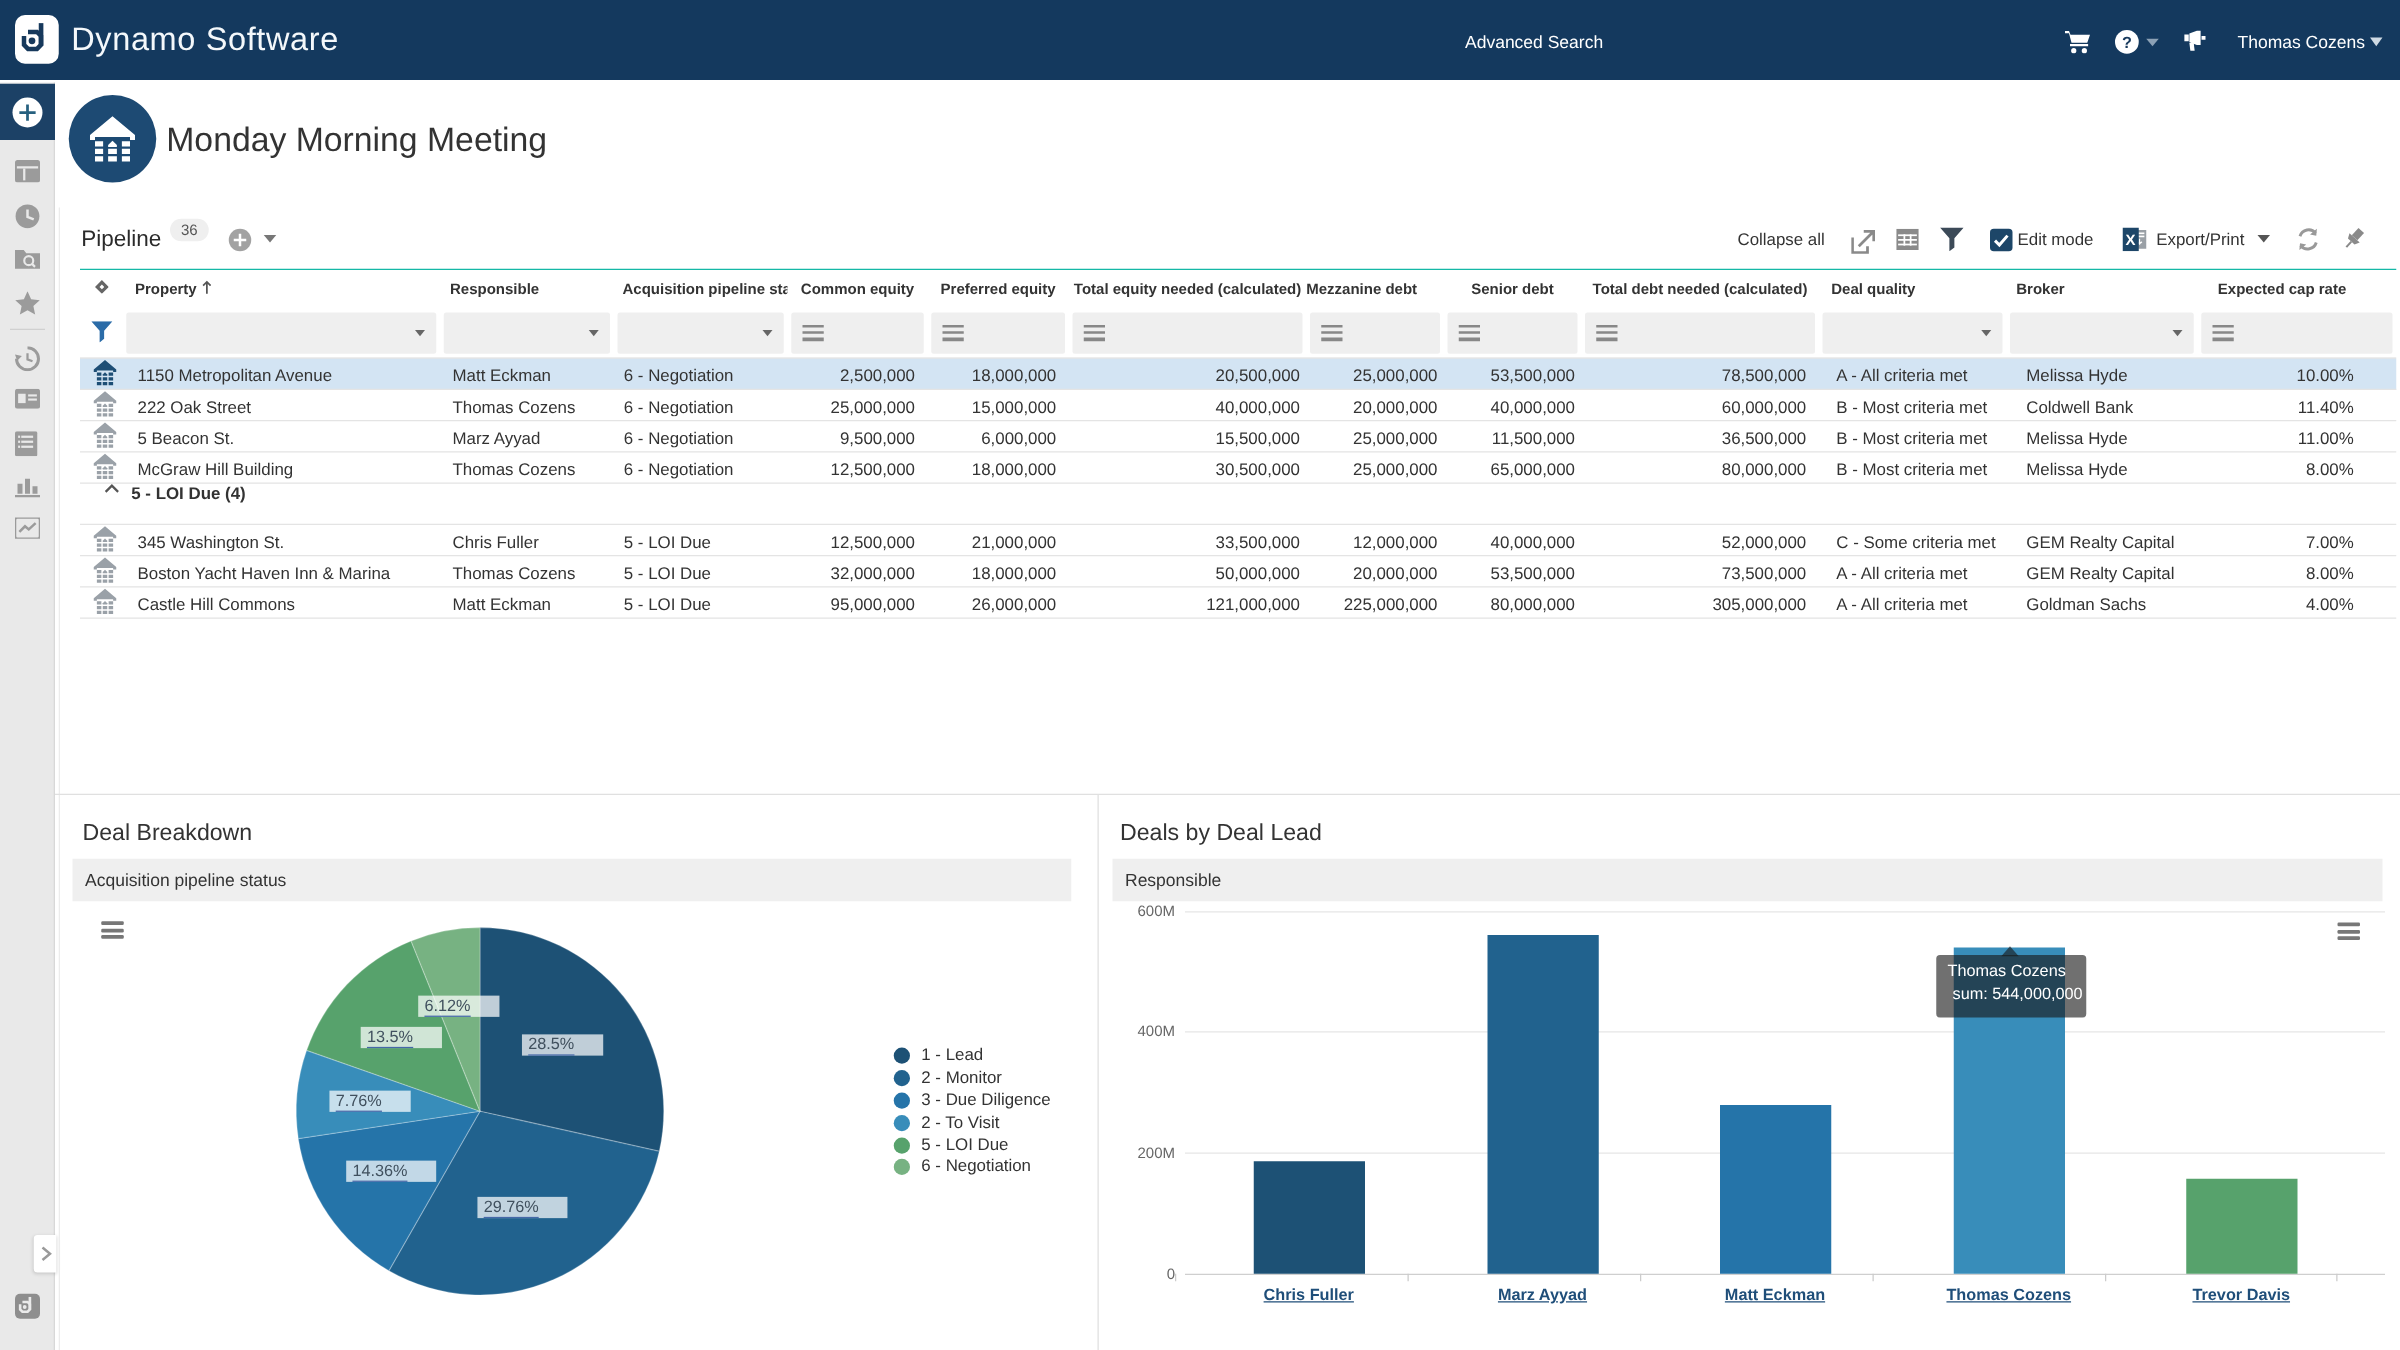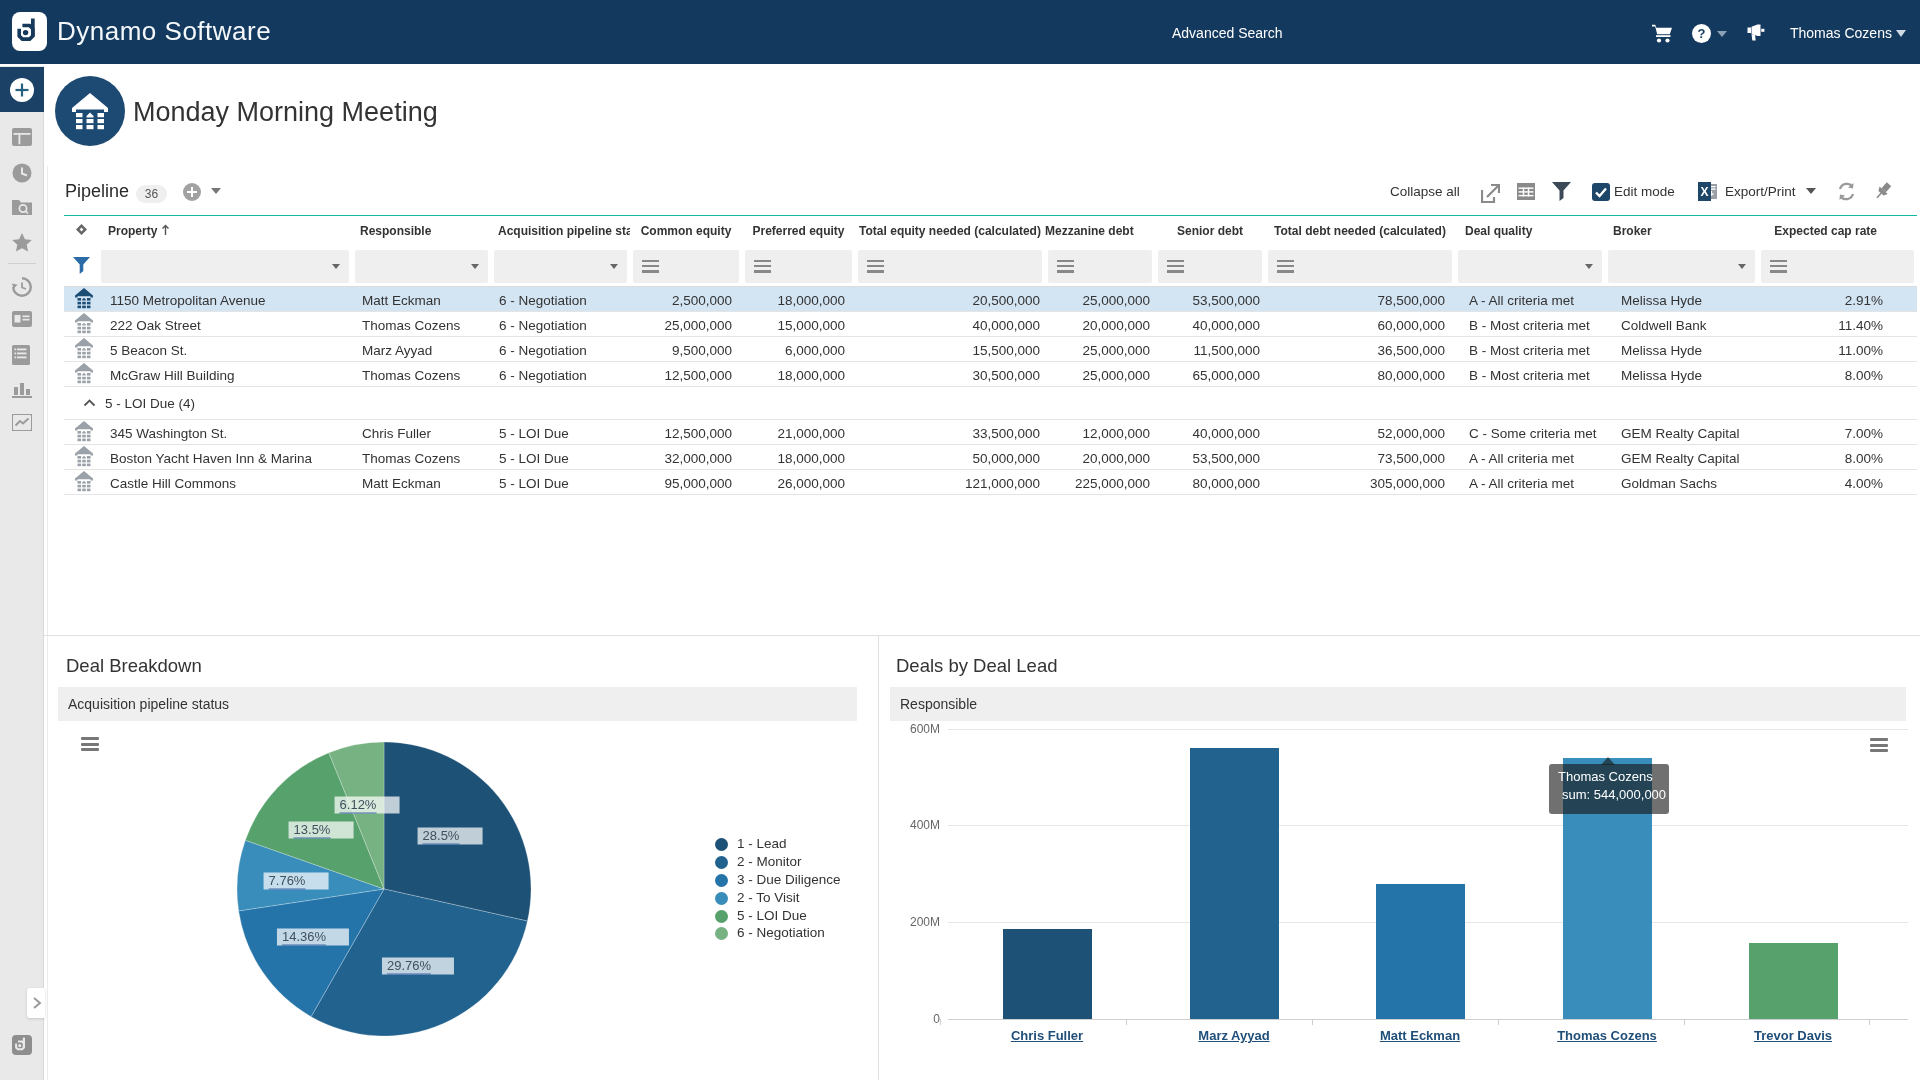--- a/index.html
+++ b/index.html
@@ -23,21 +23,21 @@
   .sbicon { position:absolute; left:12px; }
   #sbtab { position:absolute; left:27px; top:922px; width:18px; height:30px; background:#fff; border-radius:3px 0 0 3px; box-shadow:0 1px 3px rgba(0,0,0,0.15); }
   #sbd { position:absolute; left:12px; top:969px; width:20px; height:20px; background:#8e8e8e; border-radius:4px; }
 
   
   #hcirc { position:absolute; left:55px; top:76px; width:70px; height:70px; border-radius:50%; background:#1d4a73; }
   #htitle { position:absolute; left:133px; top:97px; font-size:27px; color:#333; }
 
   
   #ptitle { position:absolute; left:65px; top:181px; font-size:18px; color:#2b2b2b; }
-  #pbadge { position:absolute; left:136px; top:175px; width:31px; height:18px; background:#efefef; border-radius:9px; font-size:12px; color:#555; text-align:center; line-height:18px;margin-top:10px; }
+  #pbadge { position:absolute; left:136px; top:175px; width:31px; height:18px; background:#efefef; border-radius:9px; font-size:12px; color:#555; text-align:center; line-height:18px; }
   .tbtext { position:absolute; top:184px; font-size:13.5px; color:#333; }
 
   
   #tbl { position:absolute; left:64px; top:215px; width:1853px; border-top:1px solid #14b8a6; font-size:13.5px; color:#333; }
   .trow { display:grid; grid-template-columns:34px 254px 139px 139px 112px 113px 190px 110px 110px 190px 150px 153px 159px; align-items:center; }
   .thead { height:30px; font-size:12px; font-weight:bold; }
   .tfilter { height:41px; border-bottom:1px solid #dcdcdc; }
   .tgroup { height:34px; border-bottom:1px solid #e4e4e4; }
   .tgroup2 { height:33px; border-bottom:1px solid #e4e4e4; }
   .tdata { height:25px; border-bottom:1px solid #e4e4e4; }
@@ -383,21 +383,21 @@
 <div class="cl">Matt Eckman</div>
 <div class="cl" style="padding-left:8px">6 - Negotiation</div>
 <div class="cr">2,500,000</div>
       <div class="cr">18,000,000</div>
       <div class="cr pr5">20,500,000</div>
 <div class="cr pr5">25,000,000</div>
       <div class="cr pr5">53,500,000</div>
       <div class="cr">78,500,000</div>
 <div class="cl" style="padding-left:14px">A - All criteria met</div>
 <div class="cl" style="padding-left:16px">Melissa Hyde</div>
-<div class="cr capr">2.91%</div>
+<div class="cr capr">10.00%</div>
 </div>
     <div class="trow tdata">
 <div style="text-align:center"><svg class="bicon" width="22" height="23" viewBox="0 0 22 23">
           <g fill="#9aa1a8">
             <path d="M2 8.5 L11 1 L20 8.5 L20 10.5 L17.5 10.5 L17.5 9.3 L4.5 9.3 L4.5 10.5 L2 10.5 Z"></path>
             <rect x="4.5" y="11" width="3.6" height="2.6"></rect>
             <rect x="4.5" y="14.8" width="3.6" height="2.6"></rect>
             <rect x="4.5" y="18.6" width="3.6" height="2.6"></rect>
             <rect x="13.9" y="11" width="3.6" height="2.6"></rect>
             <rect x="13.9" y="14.8" width="3.6" height="2.6"></rect>
@@ -469,21 +469,21 @@
 <div class="cr">12,500,000</div>
       <div class="cr">18,000,000</div>
       <div class="cr pr5">30,500,000</div>
 <div class="cr pr5">25,000,000</div>
       <div class="cr pr5">65,000,000</div>
       <div class="cr">80,000,000</div>
 <div class="cl" style="padding-left:14px">B - Most criteria met</div>
 <div class="cl" style="padding-left:16px">Melissa Hyde</div>
 <div class="cr capr">8.00%</div>
 </div>
-    <div class="tgroup2" style="display:flex;align-items:center;padding-left:19px;">
+    <div class="tgroup2" style="display:flex;align-items:flex-start;padding-left:19px;font-weight:bold;">
       <svg width="13" height="8" viewBox="0 0 13 8" style="margin-right:9px">
         <path d="M1.5 6.5 L6.5 1.5 L11.5 6.5" fill="none" stroke="#555" stroke-width="1.8"></path>
       </svg>
       <span>5 - LOI Due (4)</span>
     </div>
     <div class="trow tdata">
 <div style="text-align:center"><svg class="bicon" width="22" height="23" viewBox="0 0 22 23">
           <g fill="#9aa1a8">
             <path d="M2 8.5 L11 1 L20 8.5 L20 10.5 L17.5 10.5 L17.5 9.3 L4.5 9.3 L4.5 10.5 L2 10.5 Z"></path>
             <rect x="4.5" y="11" width="3.6" height="2.6"></rect>

